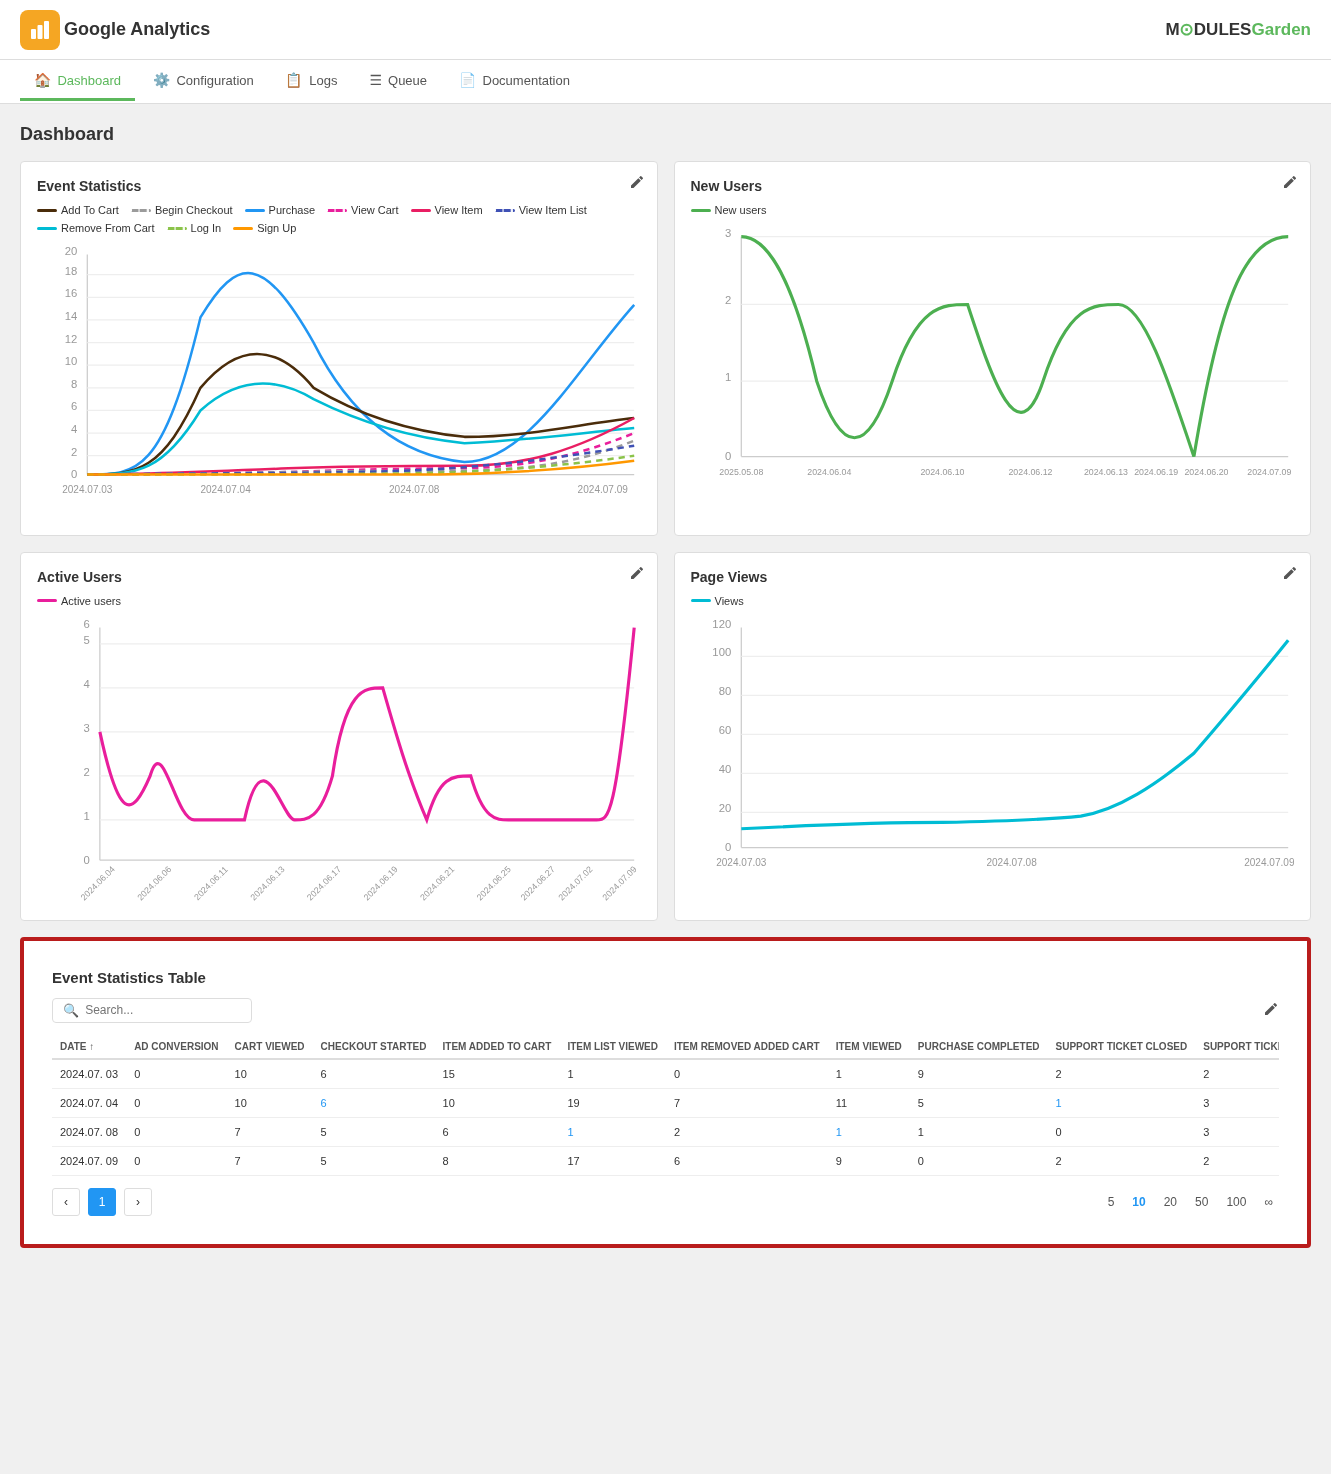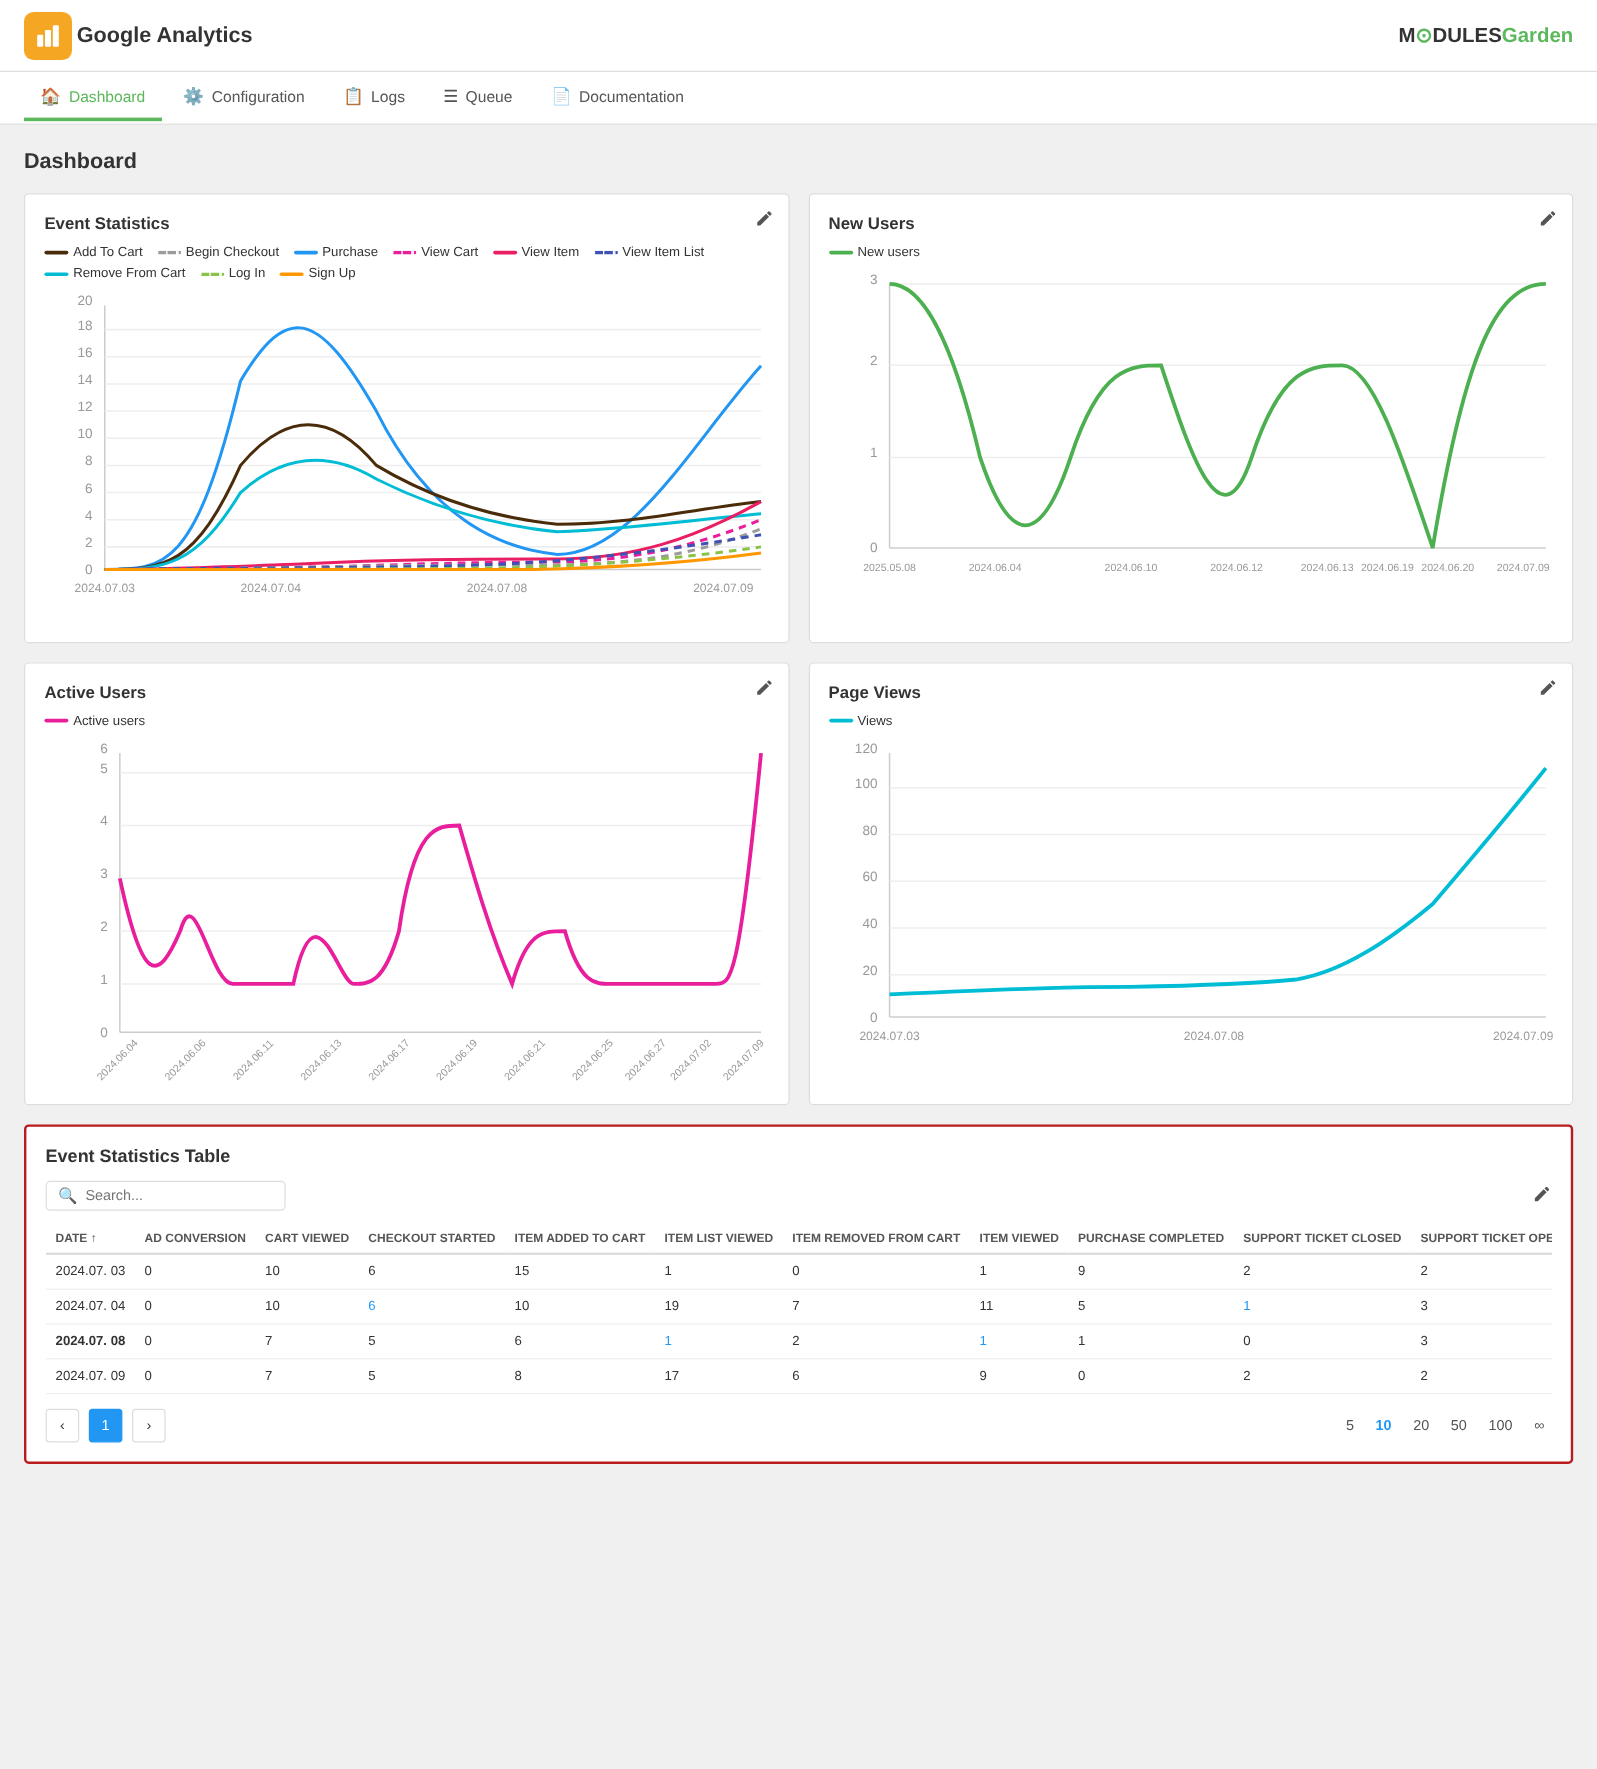--- a/index.html
+++ b/index.html
@@ -29,21 +29,21 @@
     .chart-title { font-size: 14px; font-weight: bold; color: #333; margin-bottom: 10px; }
     .chart-edit-btn { position: absolute; top: 12px; right: 12px; cursor: pointer; color: #666; }
     .chart-edit-btn svg { width: 16px; height: 16px; fill: #555; }
 
     
     .legend { display: flex; flex-wrap: wrap; gap: 6px 12px; margin-bottom: 8px; font-size: 11px; }
     .legend-item { display: flex; align-items: center; gap: 4px; }
     .legend-line { width: 20px; height: 3px; border-radius: 2px; display: inline-block; }
 
     
-    .table-card { background: #fff; border: 2px solid #b91c1c; border-radius: 4px; padding: 16px; }
+    .table-card { background: #fff; border: 4px solid #b91c1c; border-radius: 4px; padding: 28px; }
     .table-title { font-size: 15px; font-weight: bold; margin-bottom: 12px; }
     .table-toolbar { display: flex; align-items: center; justify-content: space-between; margin-bottom: 12px; }
     .search-box { display: flex; align-items: center; border: 1px solid #ddd; border-radius: 4px; padding: 4px 10px; gap: 6px; width: 200px; }
     .search-box input { border: none; outline: none; font-size: 12px; width: 100%; }
 
     table { width: 100%; border-collapse: collapse; font-size: 11px; }
     th { color: #555; font-weight: bold; text-align: left; padding: 6px 8px; border-bottom: 2px solid #ddd; white-space: nowrap; font-size: 10px; }
     td { padding: 8px 8px; border-bottom: 1px solid #eee; vertical-align: top; font-size: 11px; }
     .link-val { color: #2196F3; cursor: pointer; }
     .pagination { display: flex; align-items: center; justify-content: space-between; margin-top: 12px; }
@@ -338,21 +338,21 @@
     <div style="overflow-x:auto;">
       <table>
         <thead>
           <tr>
             <th>DATE <span>↑</span></th>
             <th>AD CONVERSION</th>
             <th>CART VIEWED</th>
             <th>CHECKOUT STARTED</th>
             <th>ITEM ADDED TO CART</th>
             <th>ITEM LIST VIEWED</th>
-            <th>ITEM REMOVED FROM CART</th>
+            <th>ITEM REMOVED ADDED CART</th>
             <th>ITEM VIEWED</th>
             <th>PURCHASE COMPLETED</th>
             <th>SUPPORT TICKET CLOSED</th>
             <th>SUPPORT TICKET OPENED</th>
 
           </tr>
         </thead>
         <tbody id="table-body">
         <tr>
               <td style="white-space: nowrap; font-weight: normal;">2024.07.
@@ -376,21 +376,21 @@
               <td class="link-val">6</td>
               <td>10</td>
               <td>19</td>
               <td>7</td>
               <td>11</td>
               <td>5</td>
               <td class="link-val">1</td>
               <td>3</td>
             </tr>
             <tr>
-              <td style="white-space: nowrap; font-weight: bold;">2024.07.
+              <td style="white-space: nowrap; font-weight: normal;">2024.07.
 08</td>
               <td>0</td>
               <td>7</td>
               <td>5</td>
               <td>6</td>
               <td class="link-val">1</td>
               <td>2</td>
               <td class="link-val">1</td>
               <td>1</td>
               <td>0</td>

